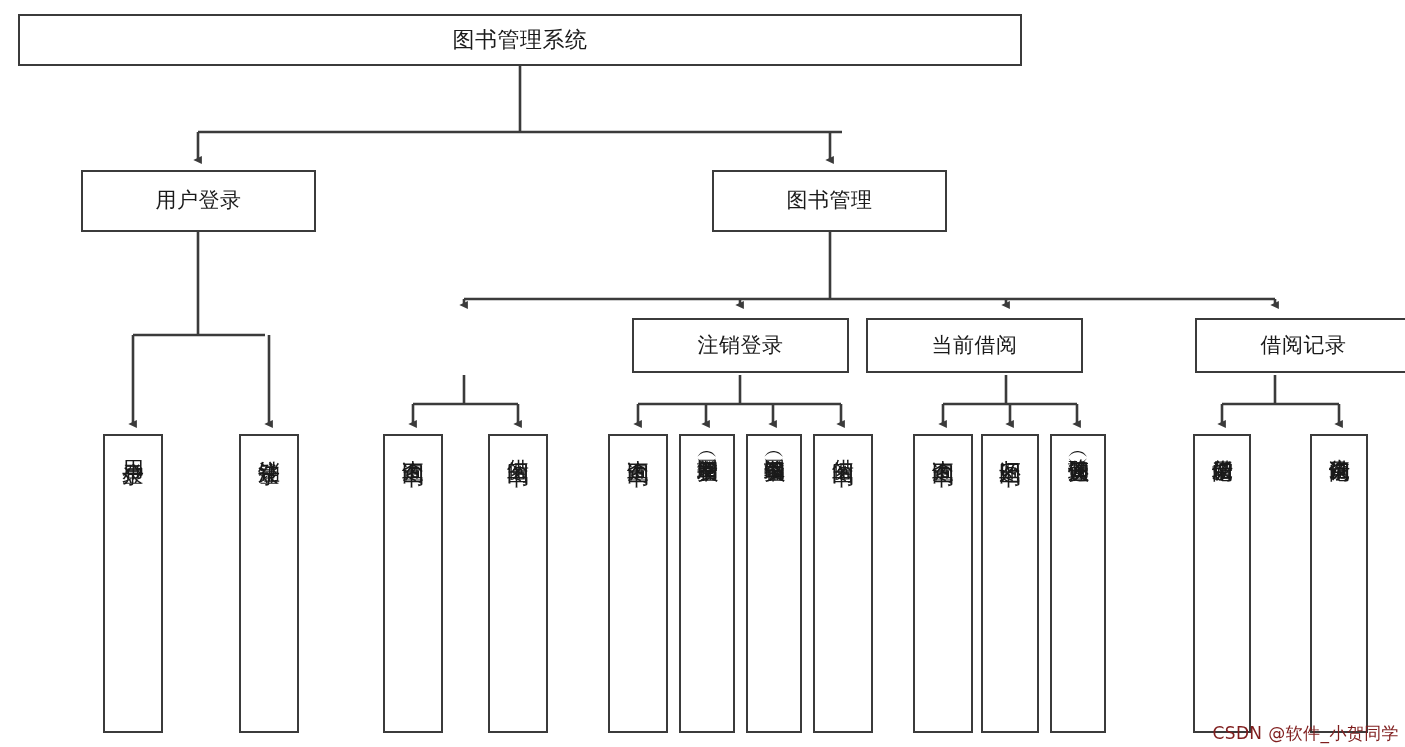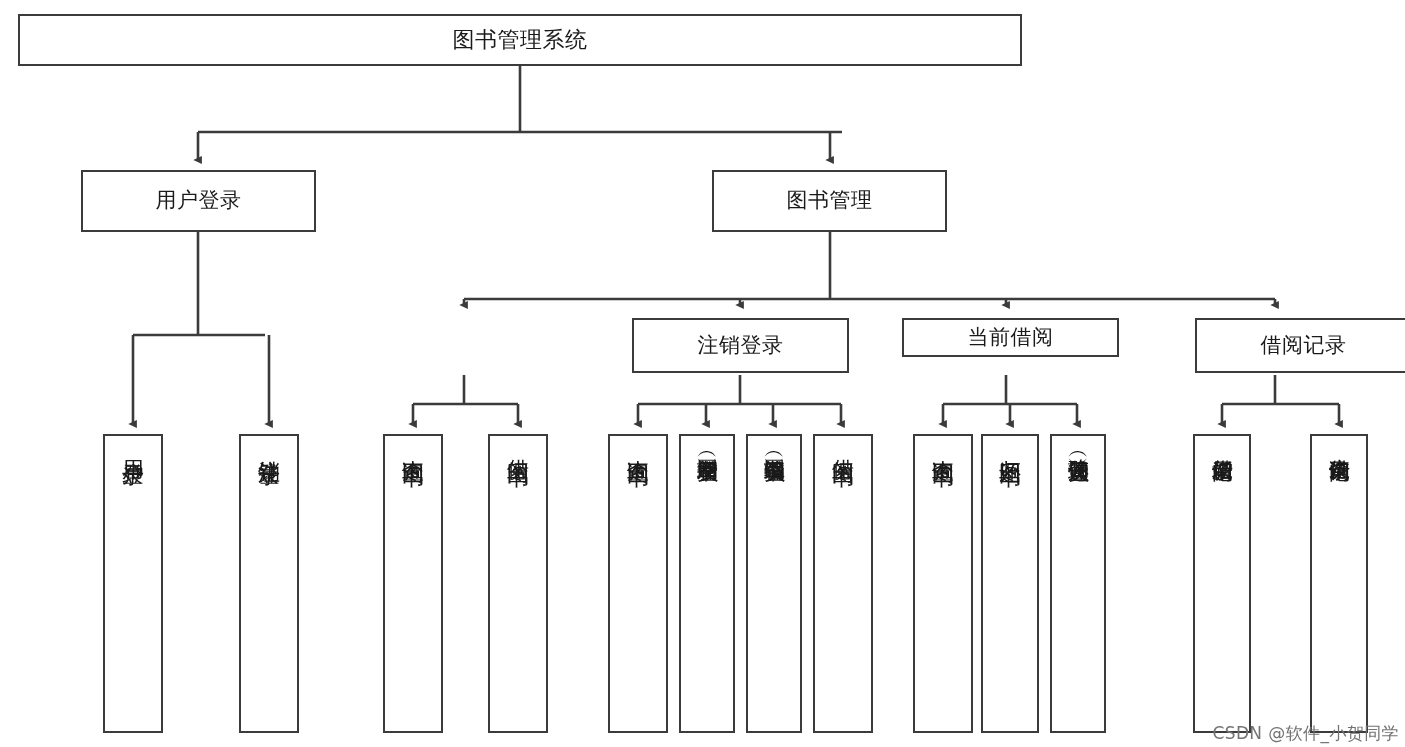--- a/index.html
+++ b/index.html
@@ -64,21 +64,21 @@
     letter-spacing: 0.5px;
   }
   .node.root .node-label {
     font-size: 22px;
   }
   .watermark {
     position: absolute;
     right: 6px;
     bottom: 2px;
     font-size: 17px;
-    color: #737373;
+    color: #7f1d1d;
     font-family: "DejaVu Sans", "Liberation Sans", sans-serif;
     white-space: nowrap;
     letter-spacing: 0.4px;
   }
 </style>
 </head>
 <body>
 
 <div id="diagram-root">
 
@@ -139,21 +139,21 @@
   <div class="node horizontal" style="left:81px; top:170px; width:235px; height:62px;">
     <span class="node-label">用户登录</span>
   </div>
   <div class="node horizontal" style="left:712px; top:170px; width:235px; height:62px;">
     <span class="node-label">图书管理</span>
   </div>
 
   <div class="node horizontal" style="left:632px; top:318px; width:217px; height:55px;">
     <span class="node-label">注销登录</span>
   </div>
-  <div class="node horizontal" style="left:902px; top:318px; width:217px; height:39px;align-items:center;">
+  <div class="node horizontal" style="left:866px; top:318px; width:217px; height:55px;align-items:center;">
     <span class="node-label">当前借阅</span>
   </div>
   <div class="node horizontal" style="left:1172px; top:318px; width:217px; height:55px;margin-left:23px;">
     <span class="node-label">借阅记录</span>
   </div>
 
   <div class="node vertical" style="left:103px; top:434px; width:60px; height:299px;">
     <span class="node-label">用户登录</span>
   </div>
   <div class="node vertical" style="left:239px; top:434px; width:60px; height:299px;">

